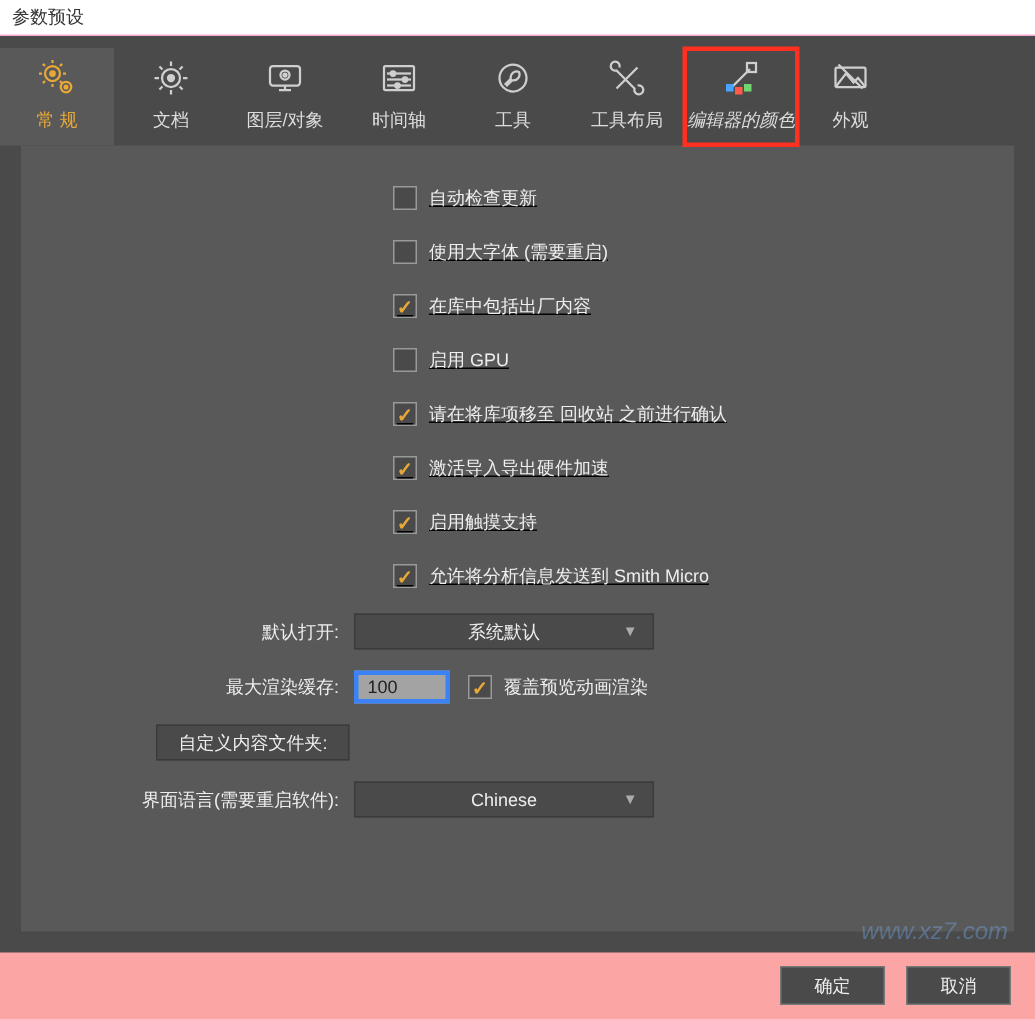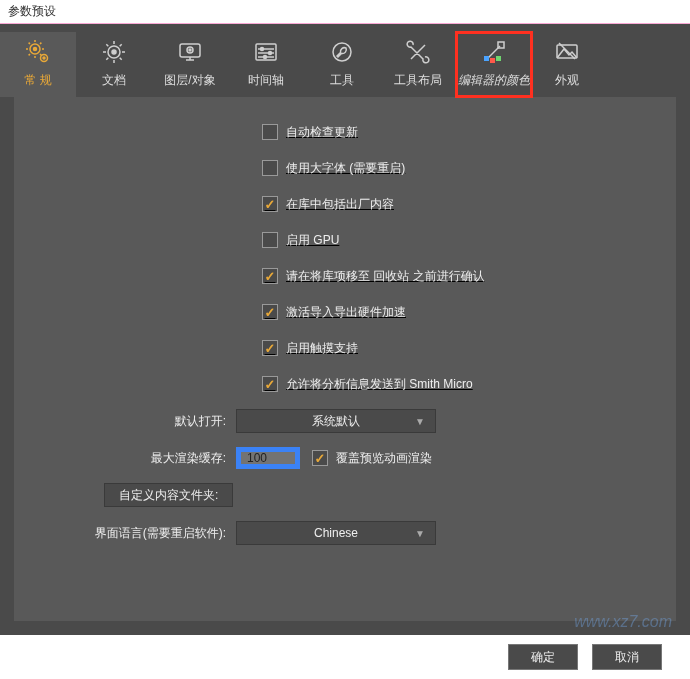--- a/index.html
+++ b/index.html
@@ -17,23 +17,23 @@
   .tab.highlighted { outline: 3px solid #ff3020; outline-offset: -2px; font-style: italic; }
   .panel { flex: 1; background: #595959; margin: 0 14px 14px 14px; padding: 24px 30px; overflow: auto; }
   .row { display: flex; align-items: center; margin-bottom: 14px; min-height: 22px; }
   .chk-row { padding-left: 218px; text-decoration: underline; }
   .chk { width: 16px; height: 16px; border: 1px solid #999; background: #4a4a4a; margin-right: 8px; display: inline-flex; align-items: center; justify-content: center; cursor: pointer; flex-shrink:0;}
   .chk.checked::after { content: '✓'; color: #e8a838; font-size: 13px; font-weight: bold; line-height: 1; }
   .chk-label { font-size: 12px; color: #eee; }
   .label-col { width: 192px; text-align: right; padding-right: 10px; font-size: 12px; color: #eee; }
   .dropdown { width: 200px; height: 24px; background: #4a4a4a; border: 1px solid #3a3a3a; color: #eee; font-size: 12px; display: flex; align-items: center; justify-content: center; position: relative; cursor: pointer; }
   .dropdown .arrow { position: absolute; right: 10px; color: #aaa; font-size: 10px; }
-  .numinput { width: 64px; height: 22px; background: #737373; border: 5px solid #3b82f6; color: #222; font-size: 12px; padding: 0 6px; }
+  .numinput { width: 64px; height: 22px; background: #a3a3a3; border: 3px solid #3b82f6; color: #222; font-size: 12px; padding: 0 6px; }
   .btn-small { height: 24px; padding: 0 14px; background: #4a4a4a; border: 1px solid #3a3a3a; color: #eee; font-size: 12px; cursor: pointer; display: inline-flex; align-items: center; }
-  .footer { height: 44px; background: #ffffff; display: flex; justify-content: flex-end; align-items: center; padding-right: 28px; gap: 14px; }
+  .footer { height: 44px; background: #fca5a5; display: flex; justify-content: flex-end; align-items: center; padding-right: 16px; gap: 14px; }
   .footer-btn { height: 26px; padding: 0 22px; background: #4a4a4a; border: 1px solid #777; color: #eee; font-size: 12px; cursor: pointer; }
   .watermark { position: absolute; right: 18px; bottom: 48px; font-size: 16px; color: rgba(120,180,255,0.35); font-style: italic; pointer-events: none; }
   svg { display: block; }
 </style>
 </head>
 <body>
 
 <div class="dialog">
   <div class="titlebar">
     <span>参数预设</span>

